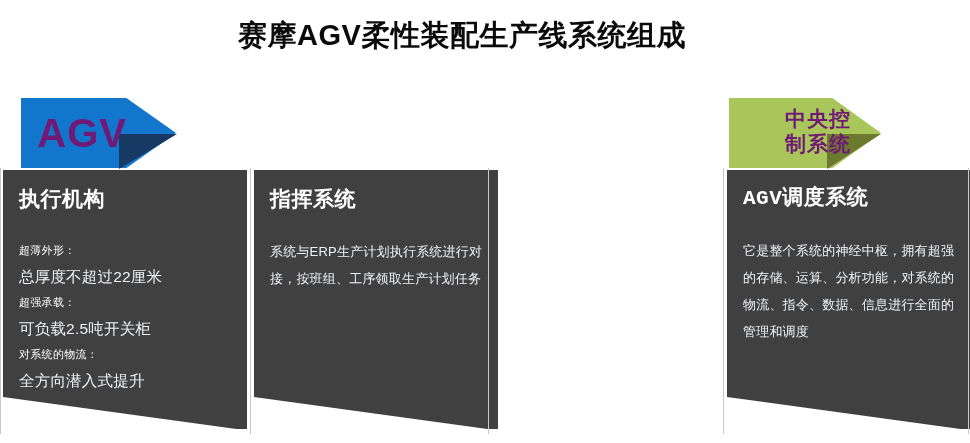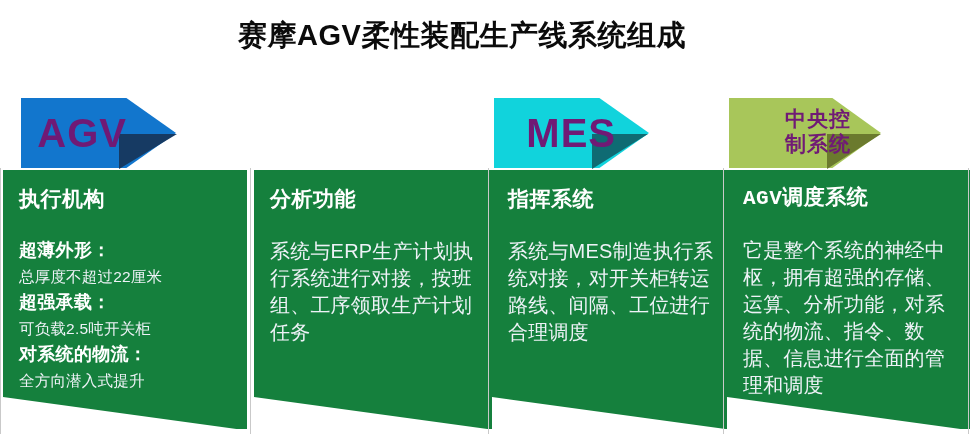--- a/index.html
+++ b/index.html
@@ -135,21 +135,21 @@
   }
   .col-0 .arrow-label { padding-left: 40px; }
 
   
   .panel {
     position: absolute;
     left: 0;
     top: 100px;
     width: 244px;
     height: 259px;
-    background: #15803d;
+    background: #404040;
     overflow: hidden;
   }
   .panel-cut {
     position: absolute;
     left: -2px;
     bottom: -2px;
     width: 250px;
     height: 44px;
     background: #ffffff;
     clip-path: polygon(0 22%, 100% 100%, 100% 100%, 0 100%);
@@ -166,30 +166,30 @@
     color: #ffffff;
     font-size: 21px;
     font-weight: bold;
     line-height: 26px;
     letter-spacing: 0.5px;
     margin: 0 0 26px 0;
     white-space: nowrap;
   }
   .panel-body {
     color: #eef2f7;
-    font-size: 20px;
+    font-size: 13px;
     line-height: 27px;
     letter-spacing: 0.2px;
     margin: 0;
   }
   .spec-list { margin: 0; }
   .spec-label {
     color: #ffffff;
-    font-size: 18px;
-    font-weight: bold;
+    font-size: 11px;
+    font-weight: normal;
     line-height: 25px;
     letter-spacing: 0.3px;
     text-align: left;
   }
   .spec-value {
     color: #eef2f7;
     font-size: 15.5px;
     line-height: 27px;
     letter-spacing: 0.2px;
     text-align: left;
@@ -247,42 +247,26 @@
           <div class="spec-value">全方向潜入式提升</div>
         </div>
       </div>
     </div>
   </div>
 
   <div class="column col-1">
     <div class="panel">
       <div class="panel-cut"></div>
       <div class="panel-inner">
-        <div class="panel-heading">分析功能</div>
+        <div class="panel-heading">指挥系统</div>
         <div class="panel-body">系统与ERP生产计划执行系统进行对接，按班组、工序领取生产计划任务</div>
       </div>
     </div>
   </div>
 
-  <div class="column col-2">
-    <div class="arrow-wrap">
-      <div class="arrow-shape" style="background:#11d3dc"></div>
-      <div class="arrow-shadow"></div>
-      <div class="arrow-label latin">
-        <span>MES</span>
-      </div>
-    </div>
-    <div class="panel">
-      <div class="panel-cut"></div>
-      <div class="panel-inner">
-        <div class="panel-heading">指挥系统</div>
-        <div class="panel-body">系统与MES制造执行系统对接，对开关柜转运路线、间隔、工位进行合理调度</div>
-      </div>
-    </div>
-  </div>
 
   <div class="column col-3">
     <div class="arrow-wrap">
       <div class="arrow-shape" style="background:#a8c65a"></div>
       <div class="arrow-shadow"></div>
       <div class="arrow-label cjk">
         <span>中央控</span>
         <span>制系统</span>
       </div>
     </div>

